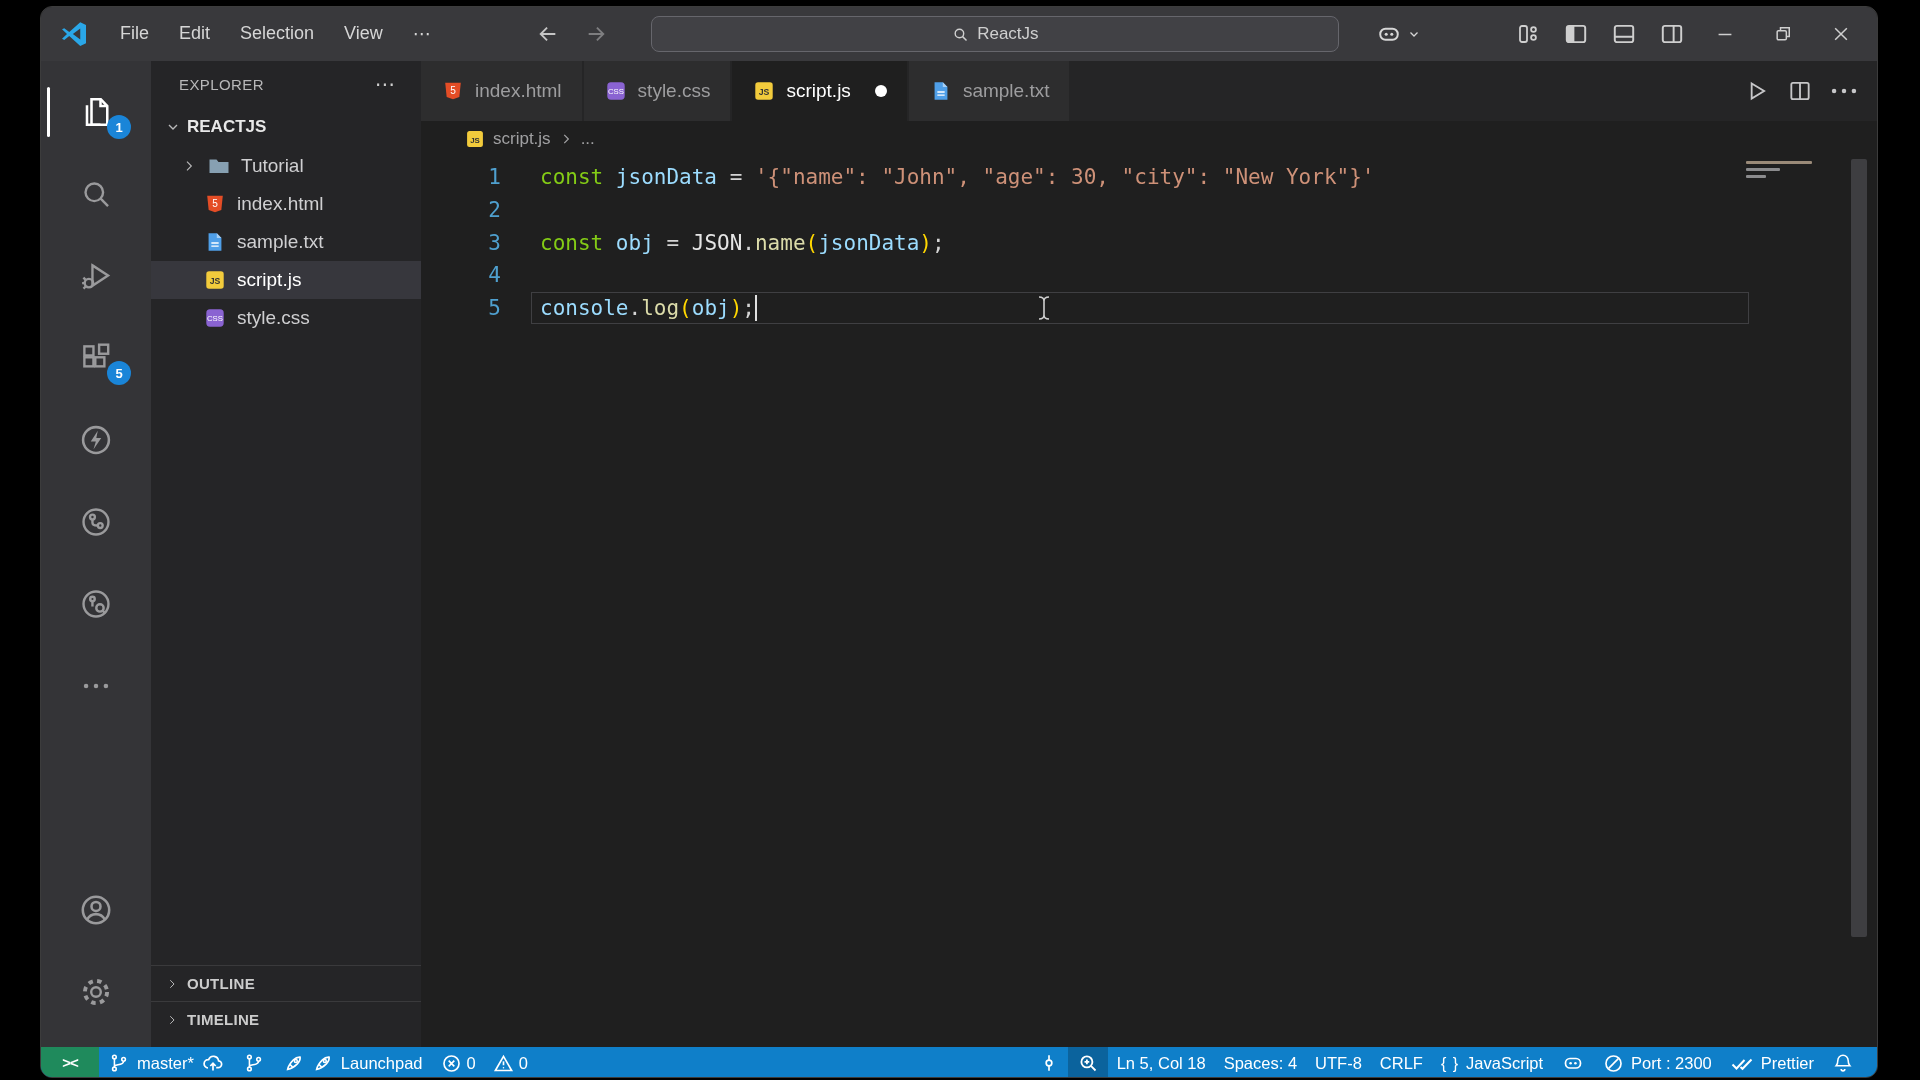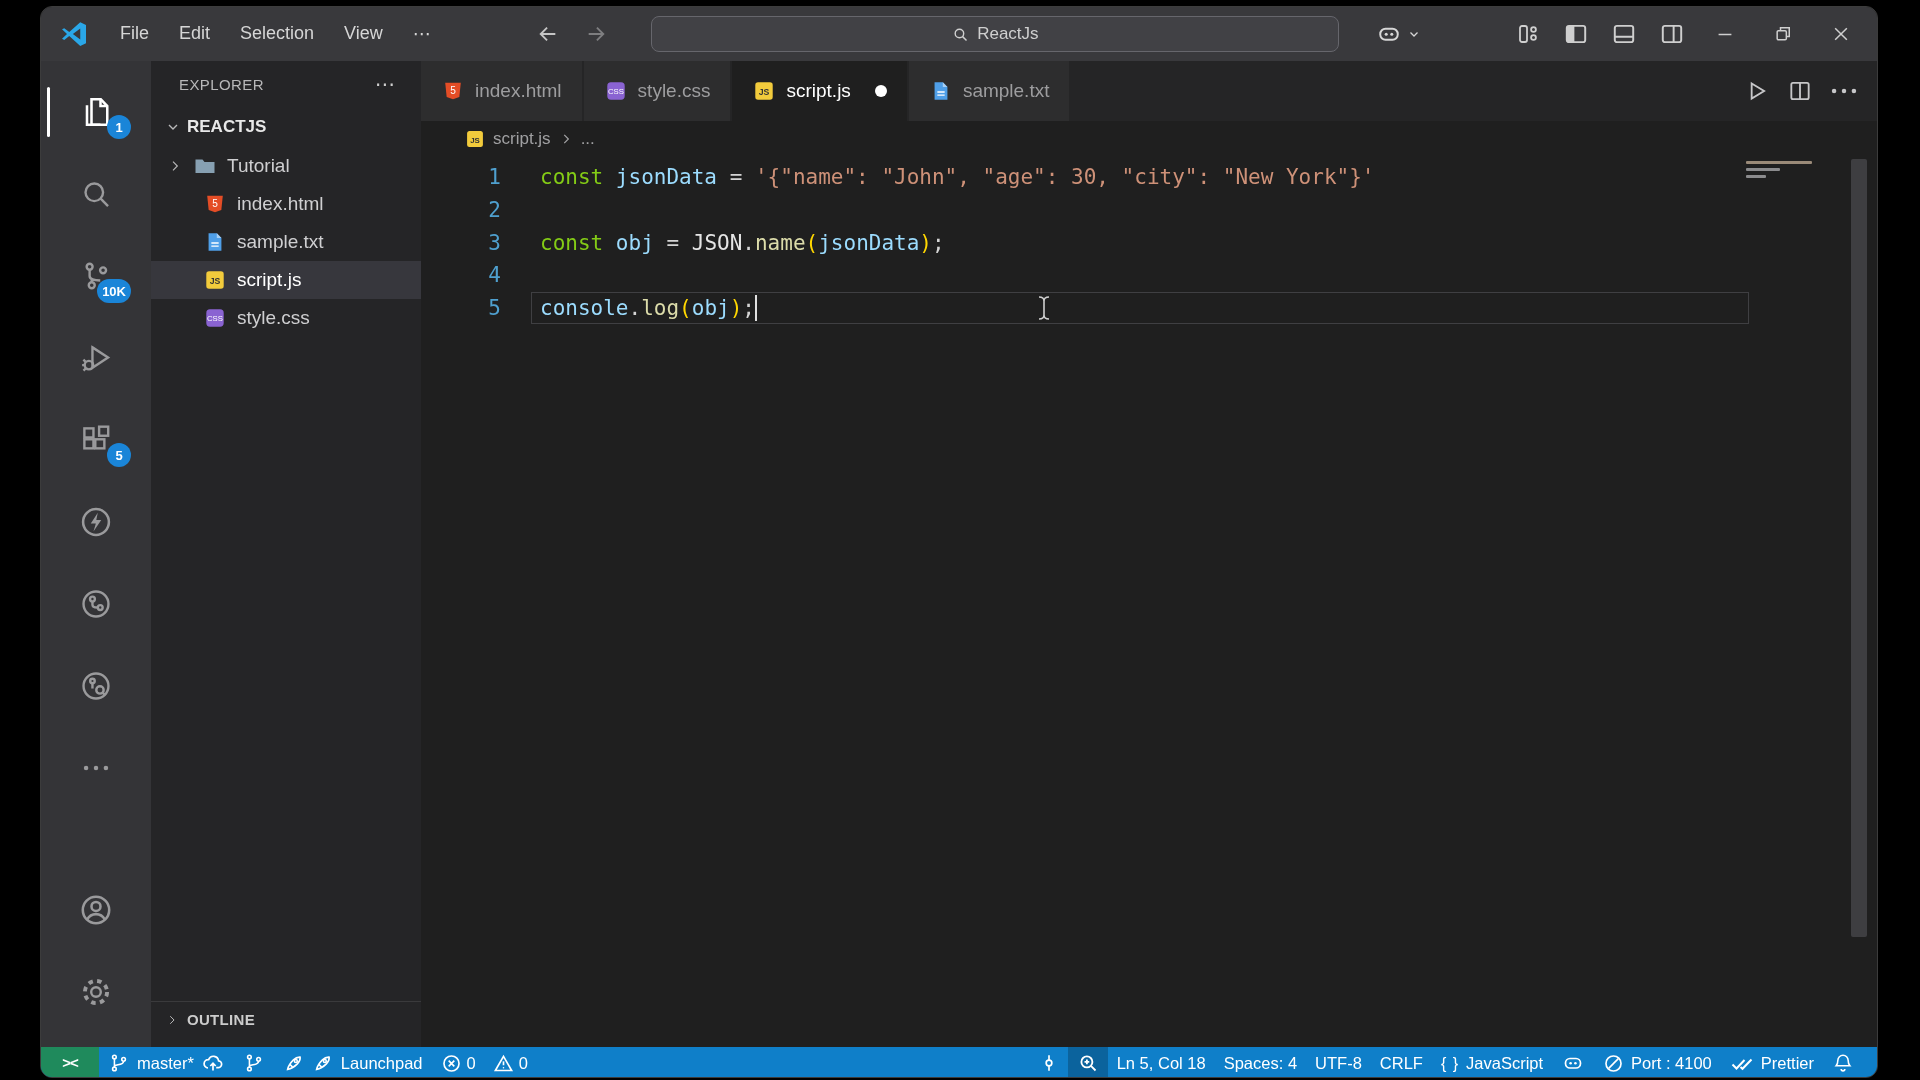--- a/index.html
+++ b/index.html
@@ -46,21 +46,21 @@
 
   
   .sidebar { width:270px; background:#252527; display:flex; flex-direction:column; color:#cccccc; }
   .sb-header { height:46px; display:flex; align-items:center; justify-content:space-between;
     padding:0 24px 0 28px; font-size:15px; letter-spacing:.4px; color:#b8b8b9; }
   .sb-actions { color:#cfcfcf; font-size:20px; letter-spacing:2px; }
   .tree-root { height:40px; display:flex; align-items:center; gap:6px; padding-left:14px;
     font-weight:bold; font-size:17px; color:#e8e8e8; }
   .tree-item { height:38px; display:flex; align-items:center; gap:10px; padding-left:52px;
     font-size:19px; color:#cfcfd1; }
-  .tree-item.has-chevron { padding-left:16px; }
+  .tree-item.has-chevron { padding-left:30px; }
   .tree-item.selected { background:#37373d; color:#ffffff; }
   .tree-chevron { color:#b9b9ba; display:flex; }
   .file-ico { width:24px; height:24px; flex:0 0 24px; display:flex; align-items:center; justify-content:center; }
   .sb-fill { flex:1; }
   .sb-section { height:36px; display:flex; align-items:center; gap:8px; padding-left:14px;
     border-top:1px solid #3a3a3c; font-size:15px; font-weight:bold; color:#cccccc; letter-spacing:.3px; }
   .sb-pad { height:10px; }
 
   
   .editor-col { flex:1; display:flex; flex-direction:column; min-width:0; background:#1f1f1f; }
@@ -224,31 +224,20 @@
             <span>
               <svg width="34" height="34" viewBox="0 0 24 24" fill="none" stroke="currentColor" stroke-width="1.7">
                 <circle cx="10.8" cy="10.8" r="6.2"></circle>
                 <path d="M15.3 15.3L20.5 20.5"></path>
               </svg>
             </span>
           </div>
           <div class="ab-item">
             <span>
               <svg width="34" height="34" viewBox="0 0 24 24" fill="none" stroke="currentColor" stroke-width="1.7">
-                <circle cx="7.5" cy="5.5" r="2.1"></circle>
-                <circle cx="17" cy="8" r="2.1"></circle>
-                <circle cx="9" cy="18.5" r="2.1"></circle>
-                <path d="M7.5 7.6V12c0 2.5 2.5 3 7.5 3.2M9 16.4v-3"></path>
-              </svg>
-            </span>
-            <span class="ab-badge">10K</span>
-          </div>
-          <div class="ab-item">
-            <span>
-              <svg width="34" height="34" viewBox="0 0 24 24" fill="none" stroke="currentColor" stroke-width="1.7">
                 <path d="M9.5 4.5l11 7.2-11 7.2z"></path>
                 <circle cx="7" cy="17" r="3"></circle>
                 <path d="M4.5 14.5l-1.4-1.4M4 17H2.2M4.7 19.4l-1.5 1.5"></path>
               </svg>
             </span>
           </div>
           <div class="ab-item">
             <span>
               <svg width="34" height="34" viewBox="0 0 24 24" fill="none" stroke="currentColor" stroke-width="1.7">
                 <rect x="3.8" y="11.5" width="6.4" height="6.4"></rect>
@@ -386,20 +375,28 @@
           </div>
         <div class="sb-fill"></div>
         <div id="section-container">
             <div class="sb-section">
               <span class="tree-chevron">
                 <svg width="14" height="14" viewBox="0 0 24 24" fill="none" stroke="currentColor" stroke-width="1.7">
                   <path d="M9 5.5l6.5 6.5L9 18.5"></path>
                 </svg>
               </span>
               <span>OUTLINE</span>
+            </div>
+            <div class="sb-section">
+              <span class="tree-chevron">
+                <svg width="14" height="14" viewBox="0 0 24 24" fill="none" stroke="currentColor" stroke-width="1.7">
+                  <path d="M9 5.5l6.5 6.5L9 18.5"></path>
+                </svg>
+              </span>
+              <span>TIMELINE</span>
             </div>
           </div>
         <div class="sb-pad"></div>
       </div>
 
       <div class="editor-col">
         <div class="tabbar">
           <div id="tabs-container" style="display:flex">
               <div class="tab">
                 <span class="file-ico">
@@ -634,21 +631,21 @@
               </svg>
             </span>
           </div>
           <div class="st-item">
             <span>
               <svg width="21" height="21" viewBox="0 0 24 24" fill="none" stroke="currentColor" stroke-width="1.7">
                 <circle cx="12" cy="12" r="8.6" stroke-width="1.9"></circle>
                 <path d="M17.5 6.5l-11 11" stroke-width="1.9"></path>
               </svg>
             </span>
-            <span>Port : 4100</span>
+            <span>Port : 2300</span>
           </div>
           <div class="st-item">
             <span>
               <svg width="24" height="24" viewBox="0 0 24 24" fill="none" stroke="currentColor" stroke-width="1.7">
                 <path d="M2.5 13.5l4 4L14.5 9M10.5 16l2 1.8L21.5 8.5" stroke-width="2"></path>
               </svg>
             </span>
             <span>Prettier</span>
           </div>
           <div class="st-item">

